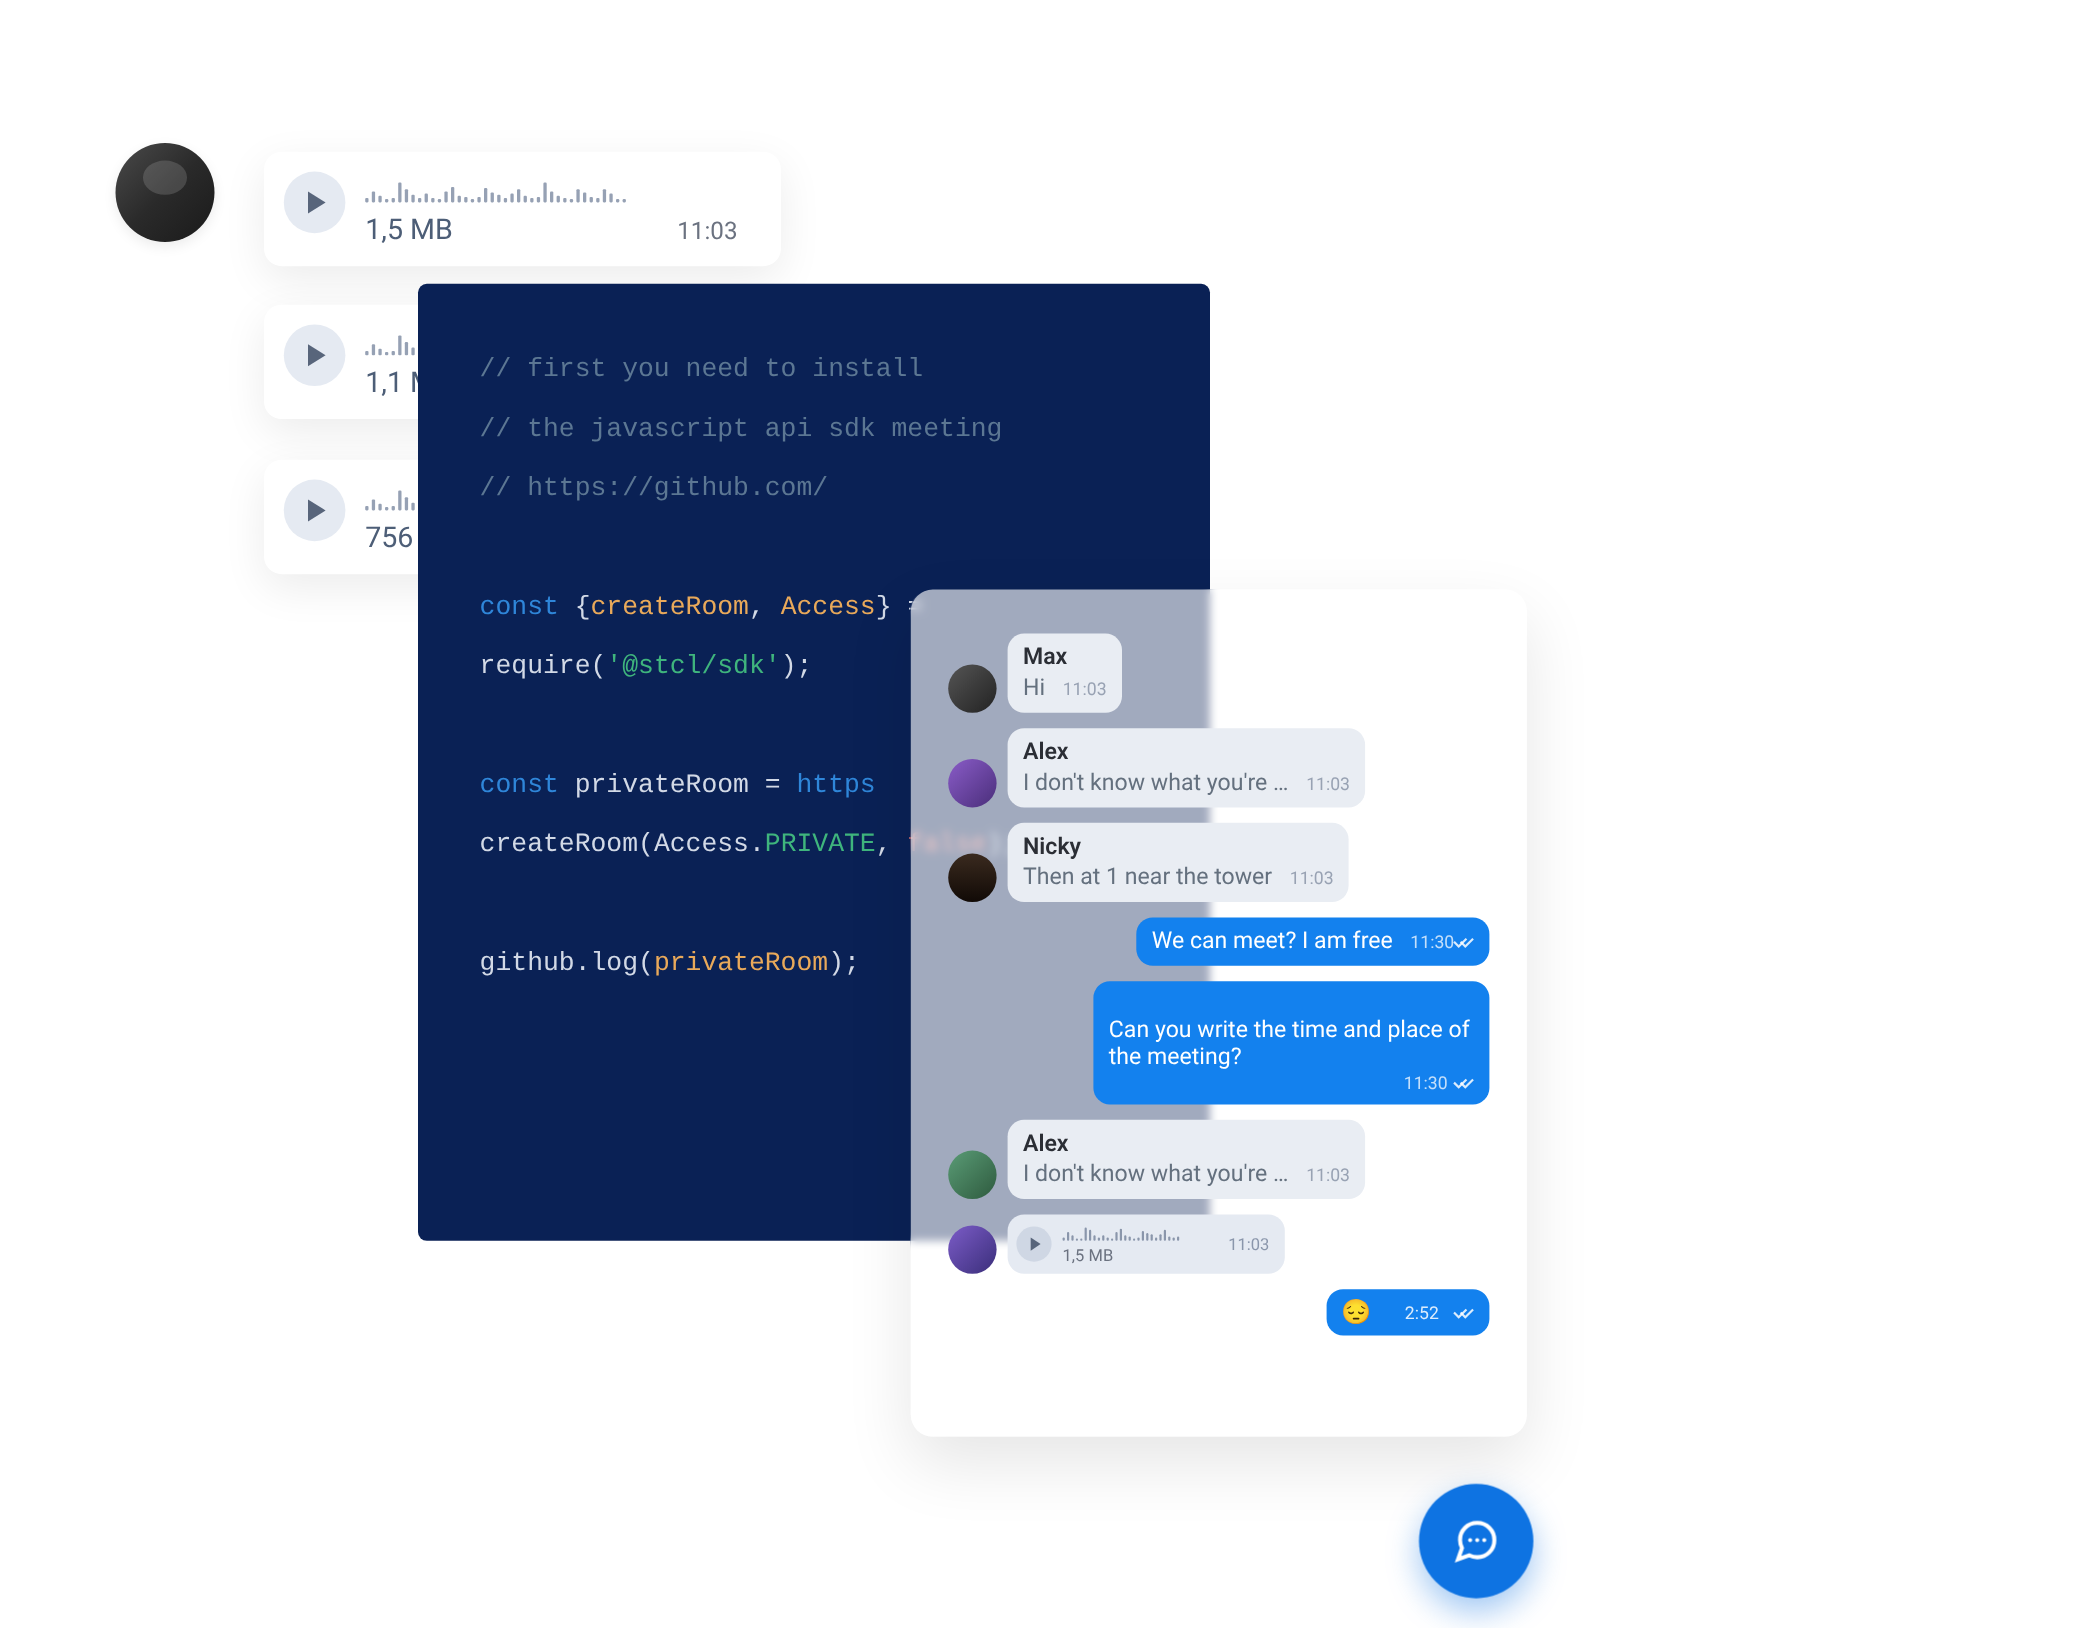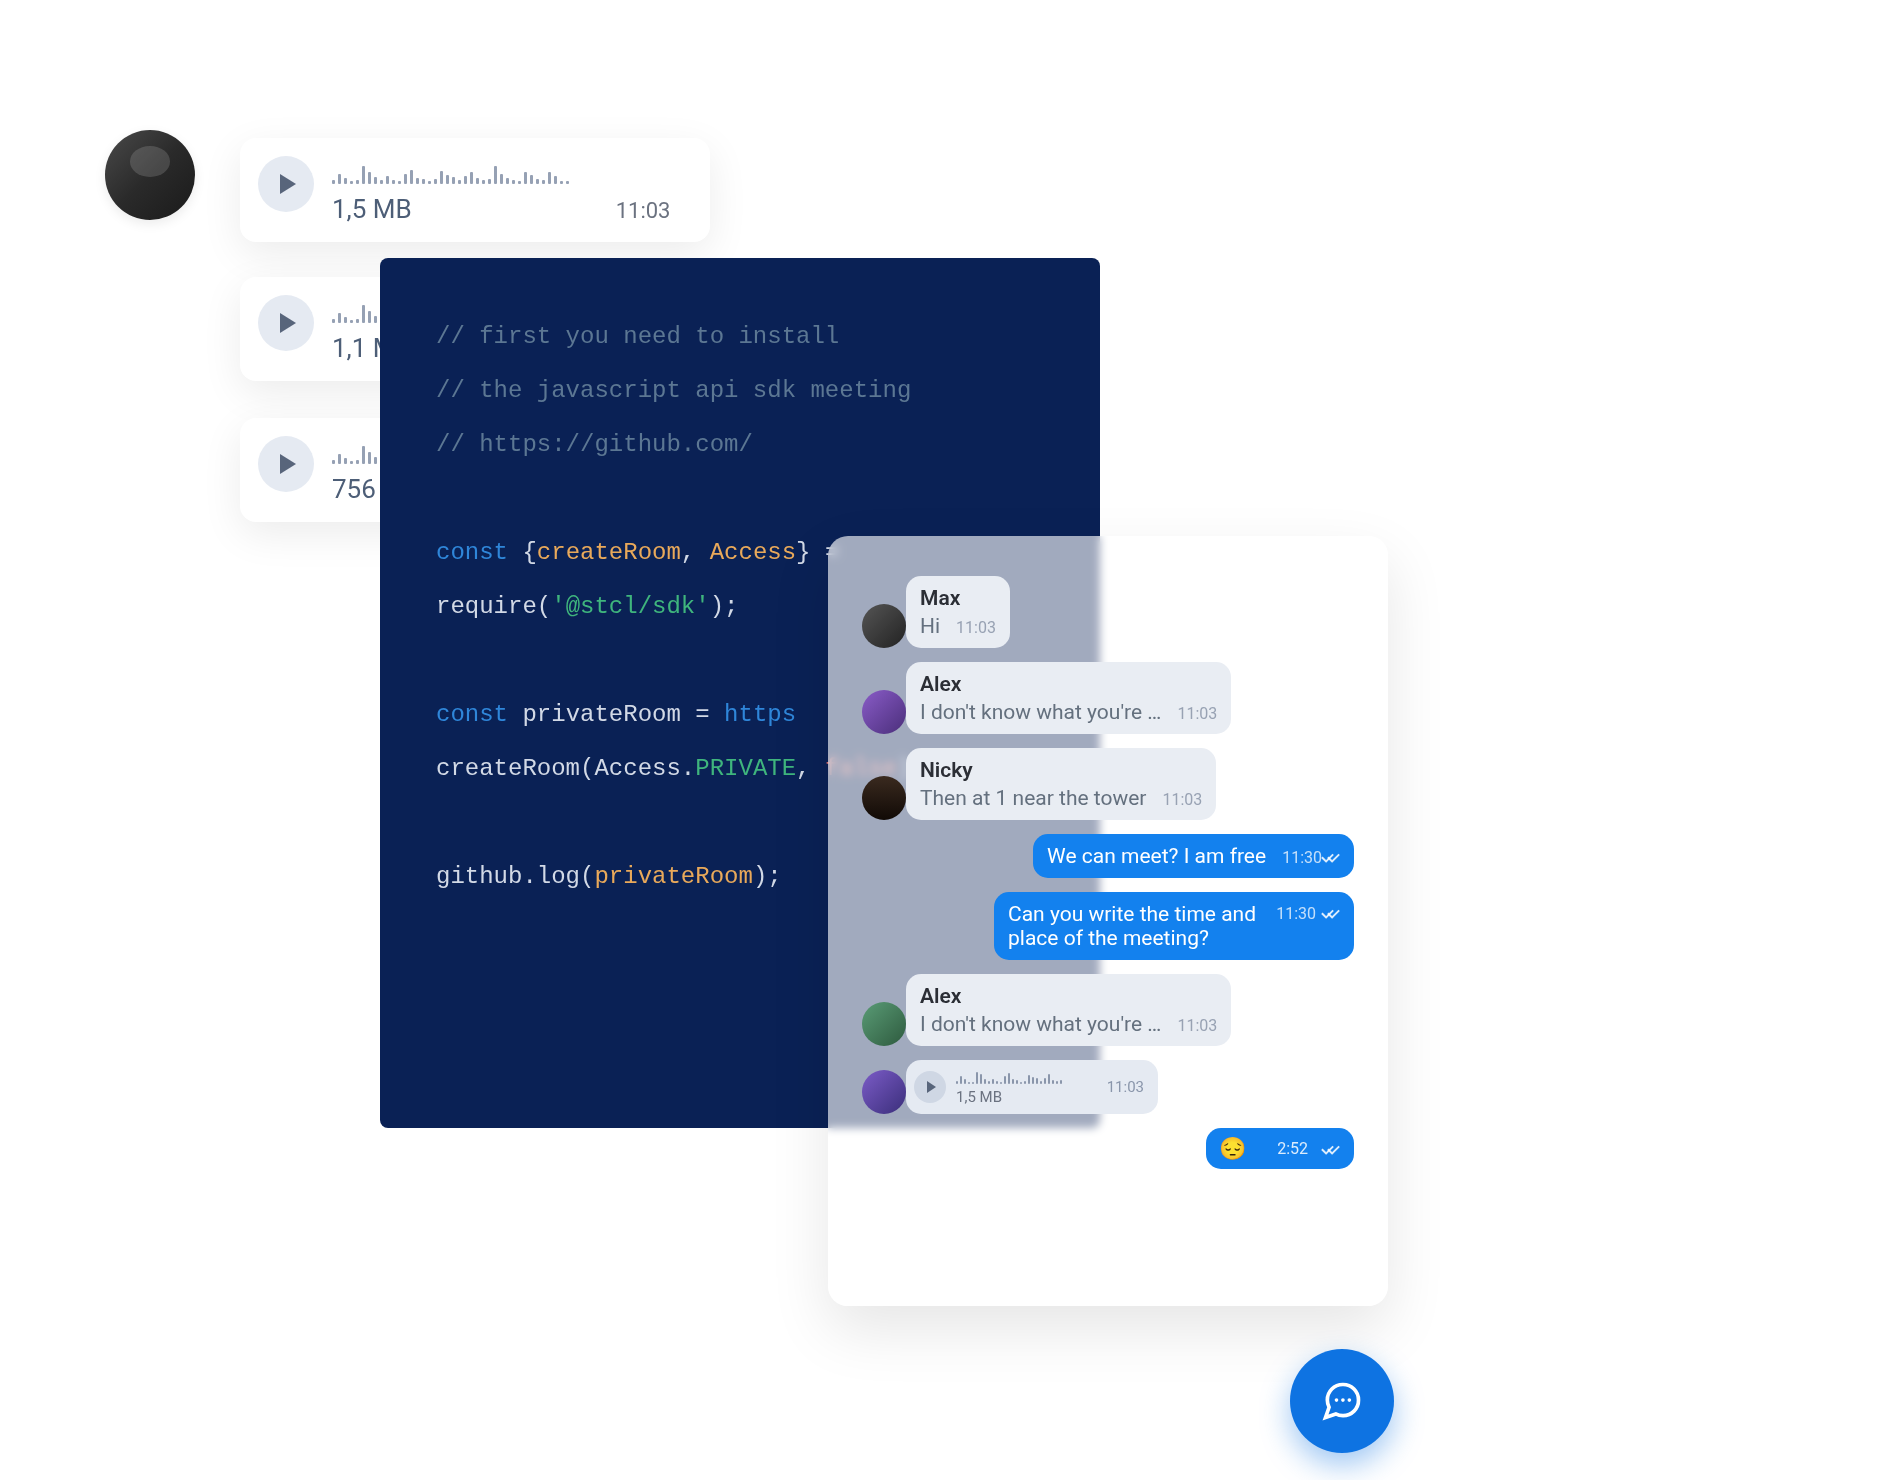--- a/index.html
+++ b/index.html
@@ -140,21 +140,21 @@
   background: rgba(255,255,255,0.62);
   backdrop-filter: blur(4px);
   border-radius: 20px;
   box-shadow: 0 24px 60px rgba(0,0,0,0.1);
   padding: 40px 34px 28px 34px;
   display: flex;
   flex-direction: column;
   gap: 14px;
 }
 
-.msg-row { display: flex; align-items: flex-end; }
+.msg-row { display: flex; align-items: flex-end; gap: 10px; }
 .msg-row.incoming { justify-content: flex-start; }
 .msg-row.outgoing { justify-content: flex-end; }
 
 .avatar-sm {
   width: 44px;
   height: 44px;
   border-radius: 50%;
   flex-shrink: 0;
 }
 .av-max { background: linear-gradient(135deg,#555,#222); }
@@ -183,21 +183,21 @@
   display: inline;
 }
 .bubble.out .bubble-text { color: #fff; }
 .bubble-time {
   font-size: 16px;
   color: #98a2b3;
   margin-left: 16px;
 }
 .bubble.out .bubble-time { color: rgba(255,255,255,0.75); }
 .bubble-row { display: flex; align-items: baseline; white-space: nowrap; }
-.bubble-multirow { display: flex; flex-direction: row; }
+.bubble-multirow { display: flex; flex-direction: column; margin-top: 23px; }
 .bubble-multirow .bubble-text { margin-bottom: 0; white-space: normal; }
 .bubble-tail { display: flex; justify-content: flex-end; align-items: baseline; gap: 6px; margin-top: 2px; }
 
 .checks {
   display: inline-block;
   width: 18px;
   height: 12px;
   position: relative;
 }
 .checks::before, .checks::after {

